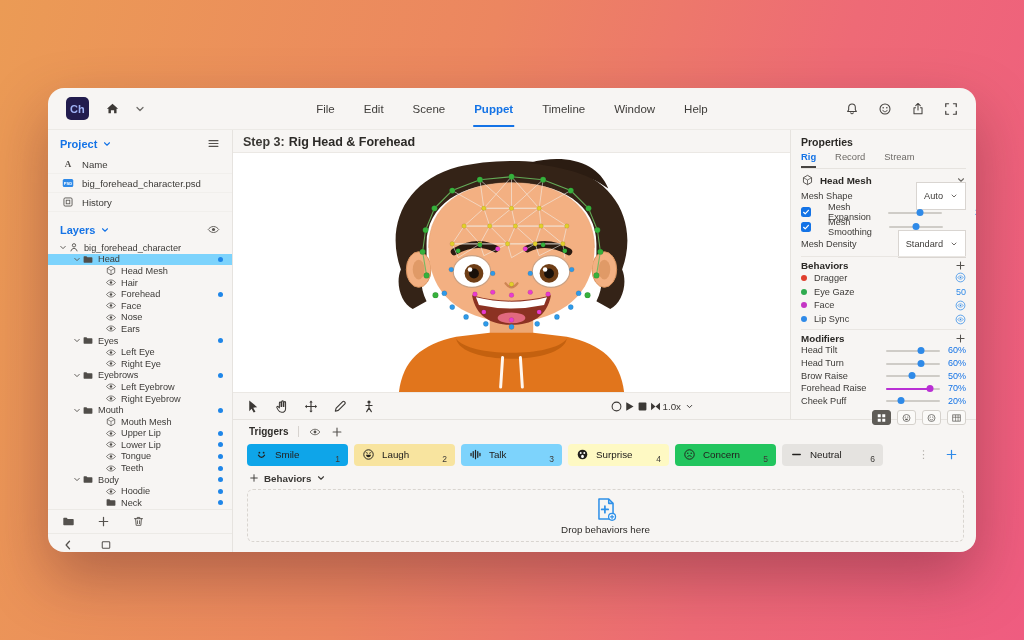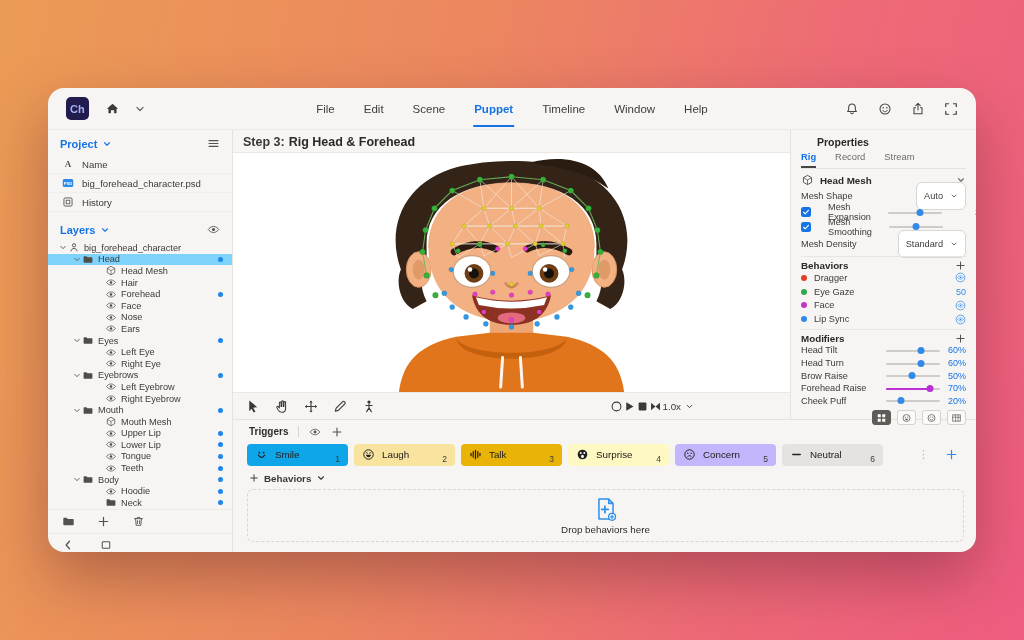--- a/index.html
+++ b/index.html
@@ -57,30 +57,30 @@
   .canvas svg{width:100%;height:100%}
   .toolbar{height:26px;flex:0 0 26px;display:flex;align-items:center;padding:0 12px}
   .tool{width:16px;height:15px;color:#3b3835;margin-right:13px}
   .transport{margin-left:auto;display:flex;align-items:center;margin-right:84px;color:#3b3835}
   .transport .ic{width:13px;height:13px}
   .speed{display:flex;align-items:center;gap:4px;font-size:9.8px;color:#3b3835}
   .speed .ic{width:9px;height:9px}
 
   
   .props{width:186px;flex:0 0 186px;border-left:1px solid #e6e3df;display:flex;flex-direction:column;padding:5px 10px 4px;min-height:0}
-  .ptitle{font-size:10.5px;font-weight:bold;color:#2b2926;margin:1px 16px 3px}
+  .ptitle{font-size:10.5px;font-weight:bold;color:#2b2926;margin:1px 0 3px}
   .ptabs{display:flex;border-bottom:1px solid #e6e3df;margin-bottom:5px}
   .ptab{font-size:9.4px;color:#6d6a66;padding:0 0 4px;margin-right:19px;border-bottom:2px solid transparent}
   .ptab.active{color:#1473e6;font-weight:bold;border-bottom-color:#474441}
   .sec-head{display:flex;align-items:center;gap:6px;font-size:9.8px;font-weight:bold;color:#2b2926;height:19px}
   .sec-head .mico{width:13px;height:12px;color:#3f3c38}
   .sec-head .chev{margin-left:auto;width:10px;height:10px;color:#6d6a66}
   .sec-head .plus{margin-left:auto;width:11px;height:11px;color:#55524e}
   .kv{display:flex;align-items:center;height:19px;font-size:9.2px;color:#3c3a37}
-  .dd{margin-left:auto;display:flex;align-items:center;gap:7px;background:#fff;border:1px solid #d9d5d1;border-radius:6px;padding:13px 7px;font-size:9.2px;color:#3c3a37;height:15px}
+  .dd{margin-left:auto;display:flex;align-items:center;gap:7px;background:#fff;border:1px solid #d9d5d1;border-radius:0;padding:13px 7px;font-size:9.2px;color:#3c3a37;height:15px}
   .dd .ic{width:8px;height:8px;color:#55524e}
   .prow{display:flex;align-items:center;height:14.5px;font-size:9.2px;color:#3c3a37;gap:17px}
   .cb{width:10px;height:10px;border-radius:2.5px;background:#1473e6;display:inline-flex;align-items:center;justify-content:center;flex:0 0 10px}
   .cb svg{width:8px;height:8px}
   .slider{width:54px;height:11px;position:relative;margin-left:auto;flex:0 0 54px}
   .slider .track{position:absolute;left:0;right:0;top:5px;height:2px;background:#cfccc7;border-radius:1px}
   .slider .fill{position:absolute;left:0;top:5px;height:2px;border-radius:1px}
   .slider .knob{position:absolute;top:2px;width:7px;height:7px;border-radius:50%;transform:translateX(-50%)}
   .pval{width:26px;text-align:right;color:#1473e6;font-size:9px;flex:0 0 26px}
   .pdiv{border-top:1px solid #e9e6e2;margin:3px 0}
@@ -1023,42 +1023,42 @@
     <span class="ic">
               <svg viewBox="0 0 16 16">
                 <circle cx="8" cy="8" r="5.8" fill="none" stroke="currentColor" stroke-width="1.2"></circle>
                 <path d="M5 8.3h6c0 1.9-1.2 3.1-3 3.1s-3-1.2-3-3.1z" fill="currentColor"></path>
                 <path d="M5 5.6l1.8.8M11 5.6l-1.8.8" stroke="currentColor" stroke-width="1" stroke-linecap="round"></path>
               </svg>
             </span>
     <span class="clabel">Laugh</span>
     <span class="cnum">2</span>
   </div>
-          <div class="chip" style="background:#eab308">
+          <div class="chip" style="background:#7dd3fc">
     <span class="ic">
               <svg viewBox="0 0 16 16">
                 <path d="M2.5 6.5v3M5.2 4.5v7M8 2.8v10.4M10.8 4.5v7M13.5 6.5v3" stroke="currentColor" stroke-width="1.5" stroke-linecap="round"></path>
               </svg>
             </span>
     <span class="clabel">Talk</span>
     <span class="cnum">3</span>
   </div>
           <div class="chip" style="background:#fef9c3">
     <span class="ic">
               <svg viewBox="0 0 16 16">
                 <circle cx="8" cy="8" r="5.9" fill="currentColor"></circle>
                 <circle cx="5.8" cy="6.2" r="1.2" fill="#fff"></circle>
                 <circle cx="10.2" cy="6.2" r="1.2" fill="#fff"></circle>
                 <ellipse cx="8" cy="10.4" rx="1.7" ry="2" fill="#fff"></ellipse>
               </svg>
             </span>
     <span class="clabel">Surprise</span>
     <span class="cnum">4</span>
   </div>
-          <div class="chip" style="background:#c4b5fd">
+          <div class="chip" style="background:#22c55e">
     <span class="ic">
               <svg viewBox="0 0 16 16">
                 <circle cx="8" cy="8" r="5.8" fill="none" stroke="currentColor" stroke-width="1.2"></circle>
                 <circle cx="5.9" cy="6.4" r=".9" fill="currentColor"></circle>
                 <circle cx="10.1" cy="6.4" r=".9" fill="currentColor"></circle>
                 <path d="M5.5 10.8c.8-1 1.6-1.4 2.5-1.4s1.7.4 2.5 1.4" fill="none" stroke="currentColor" stroke-width="1.1" stroke-linecap="round"></path>
               </svg>
             </span>
     <span class="clabel">Concern</span>
     <span class="cnum">5</span>

